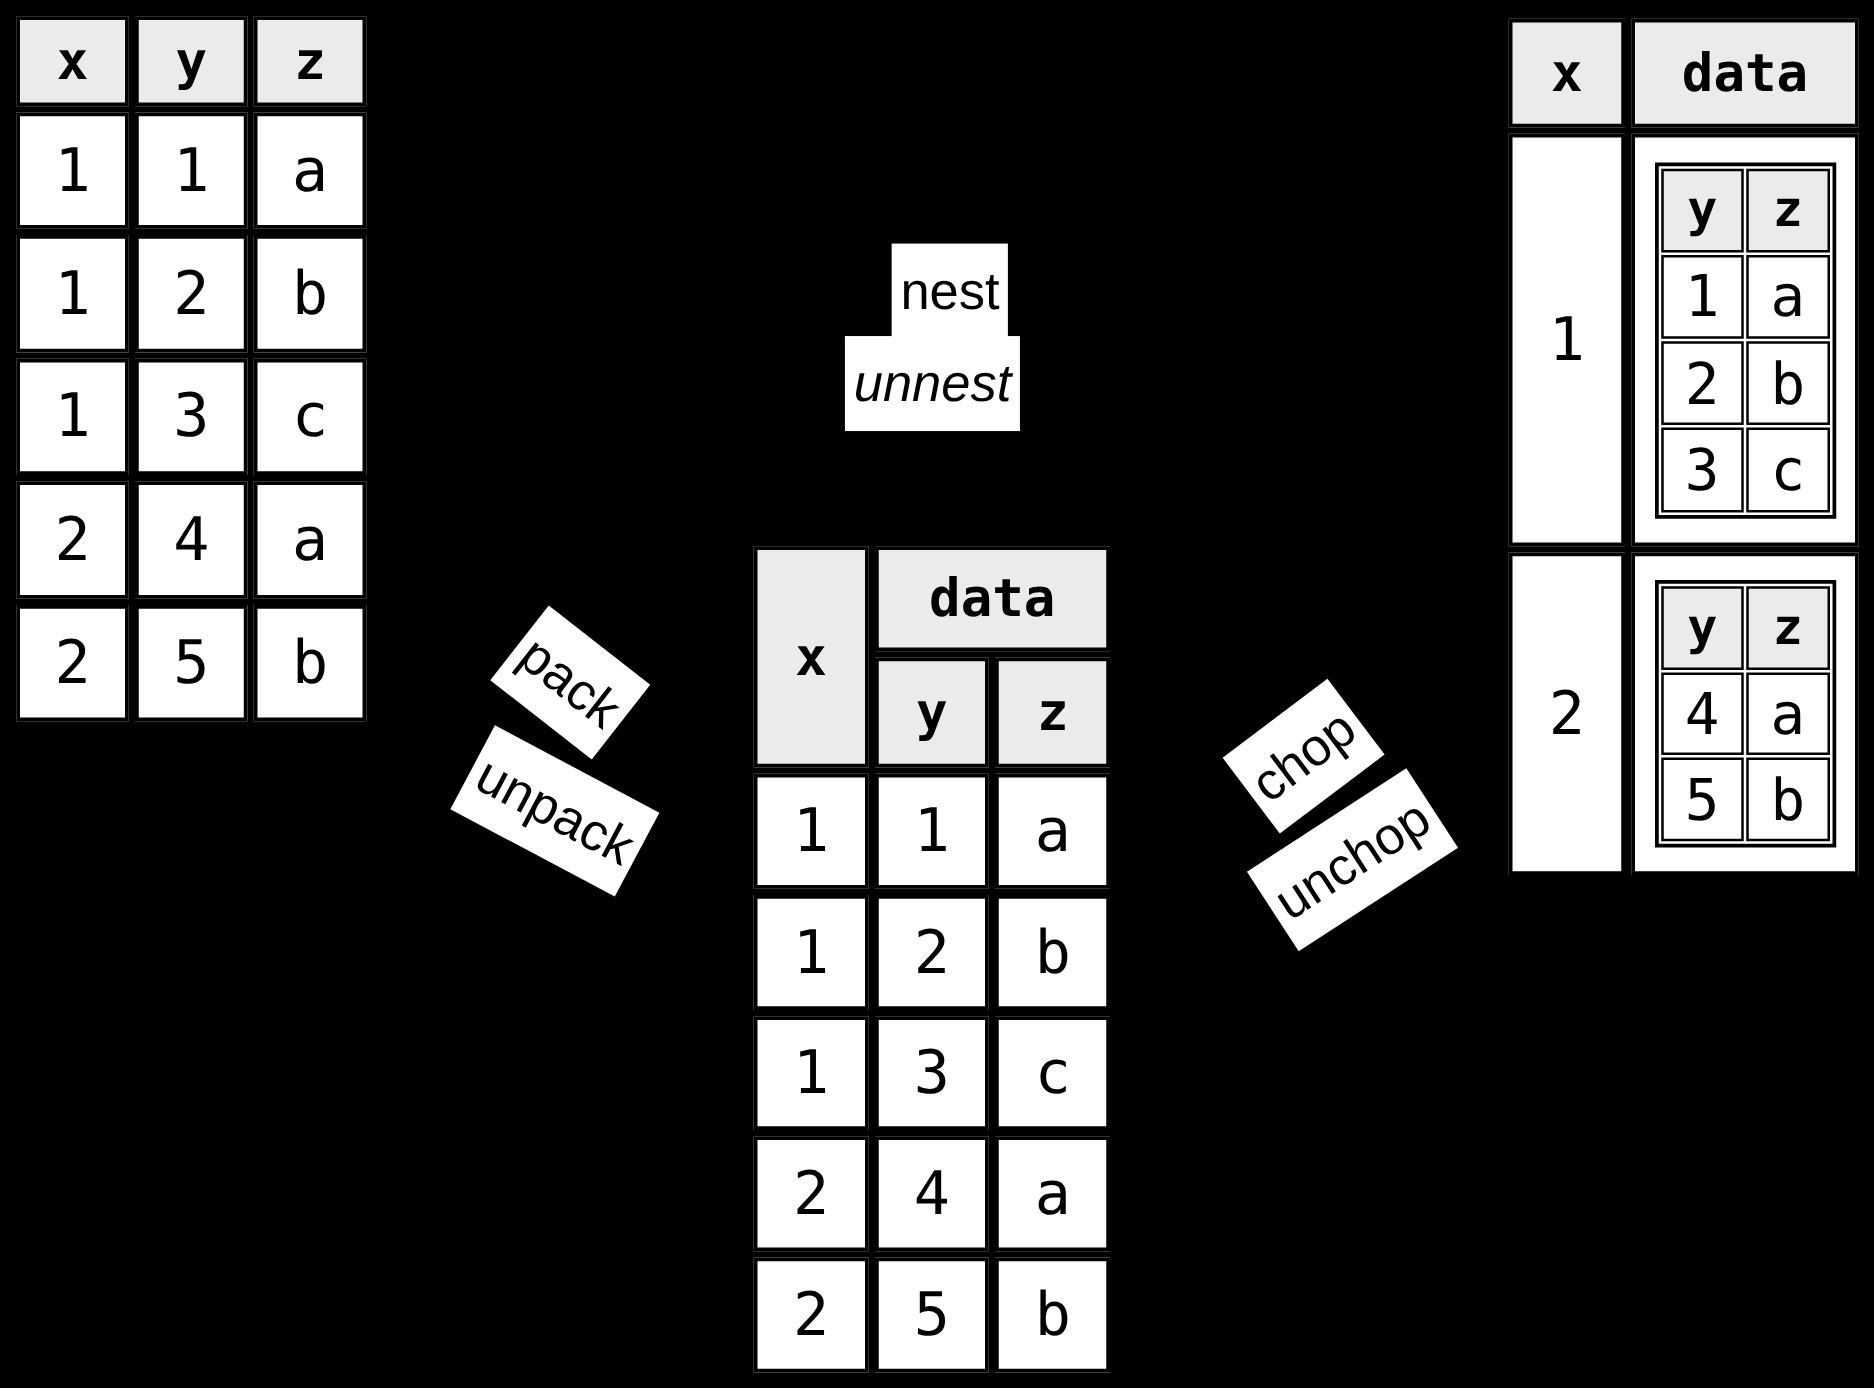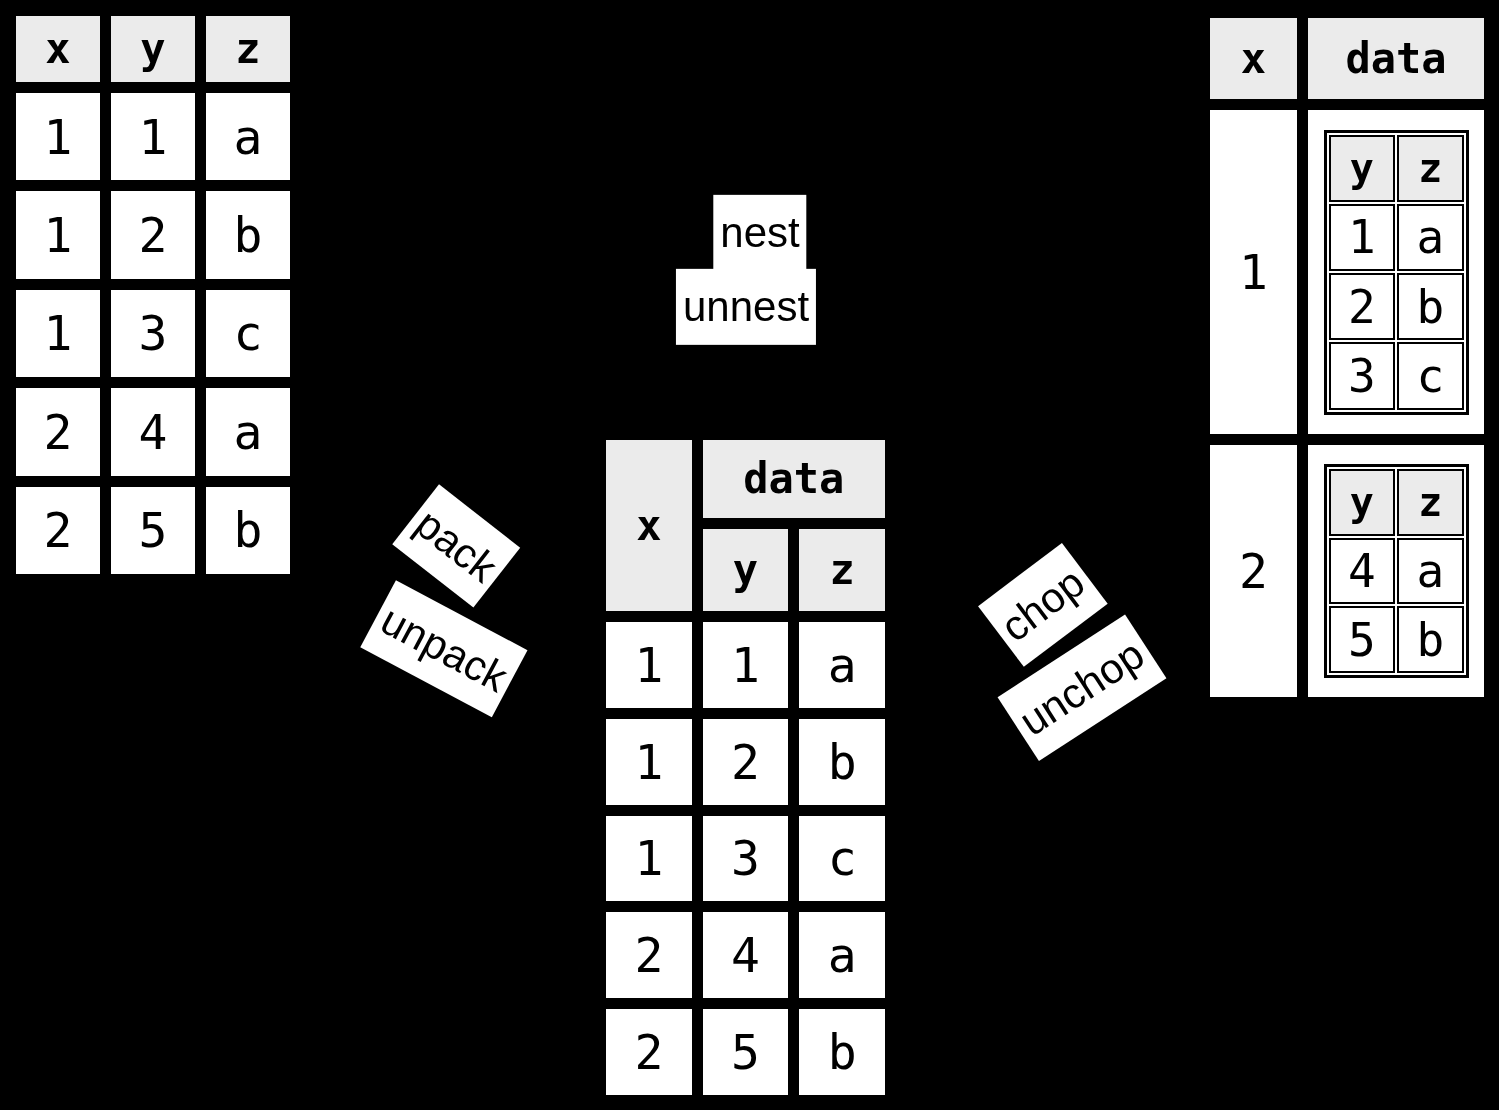--- a/index.html
+++ b/index.html
@@ -32,21 +32,21 @@
   .mini .cell{border-width:2px;font-size:46px;}
   .mini .hcell{border-width:2px;font-size:40px;}
   .mini1{width:145px;height:285px;grid-template-rows:repeat(4,1fr);}
   .mini2{width:145px;height:214px;grid-template-rows:repeat(3,1fr);}
 
   .op-label{position:absolute;background:#fff;color:#000;
     font-family:"Liberation Sans",sans-serif;font-size:42px;line-height:1.15;
     padding:14px 7px;white-space:nowrap;
     transform:translate(-50%,-50%) rotate(var(--rot,0deg));}
   .nest-label{left:760px;top:198px;margin-top:35px;--rot:0deg;}
-  .unnest-label{left:746px;top:307px;--rot:0deg;}
+  .unnest-label{left:746px;top:307px;font-style:italic;--rot:0deg;}
   .pack-label{left:456px;top:546px;--rot:38deg;}
   .unpack-label{left:444px;top:649px;--rot:28deg;}
   .chop-label{left:1043px;top:605px;--rot:-37deg;}
   .unchop-label{left:1082px;top:688px;--rot:-33deg;}
 </style>
 </head>
 <body>
 
 <div class="canvas">
 

